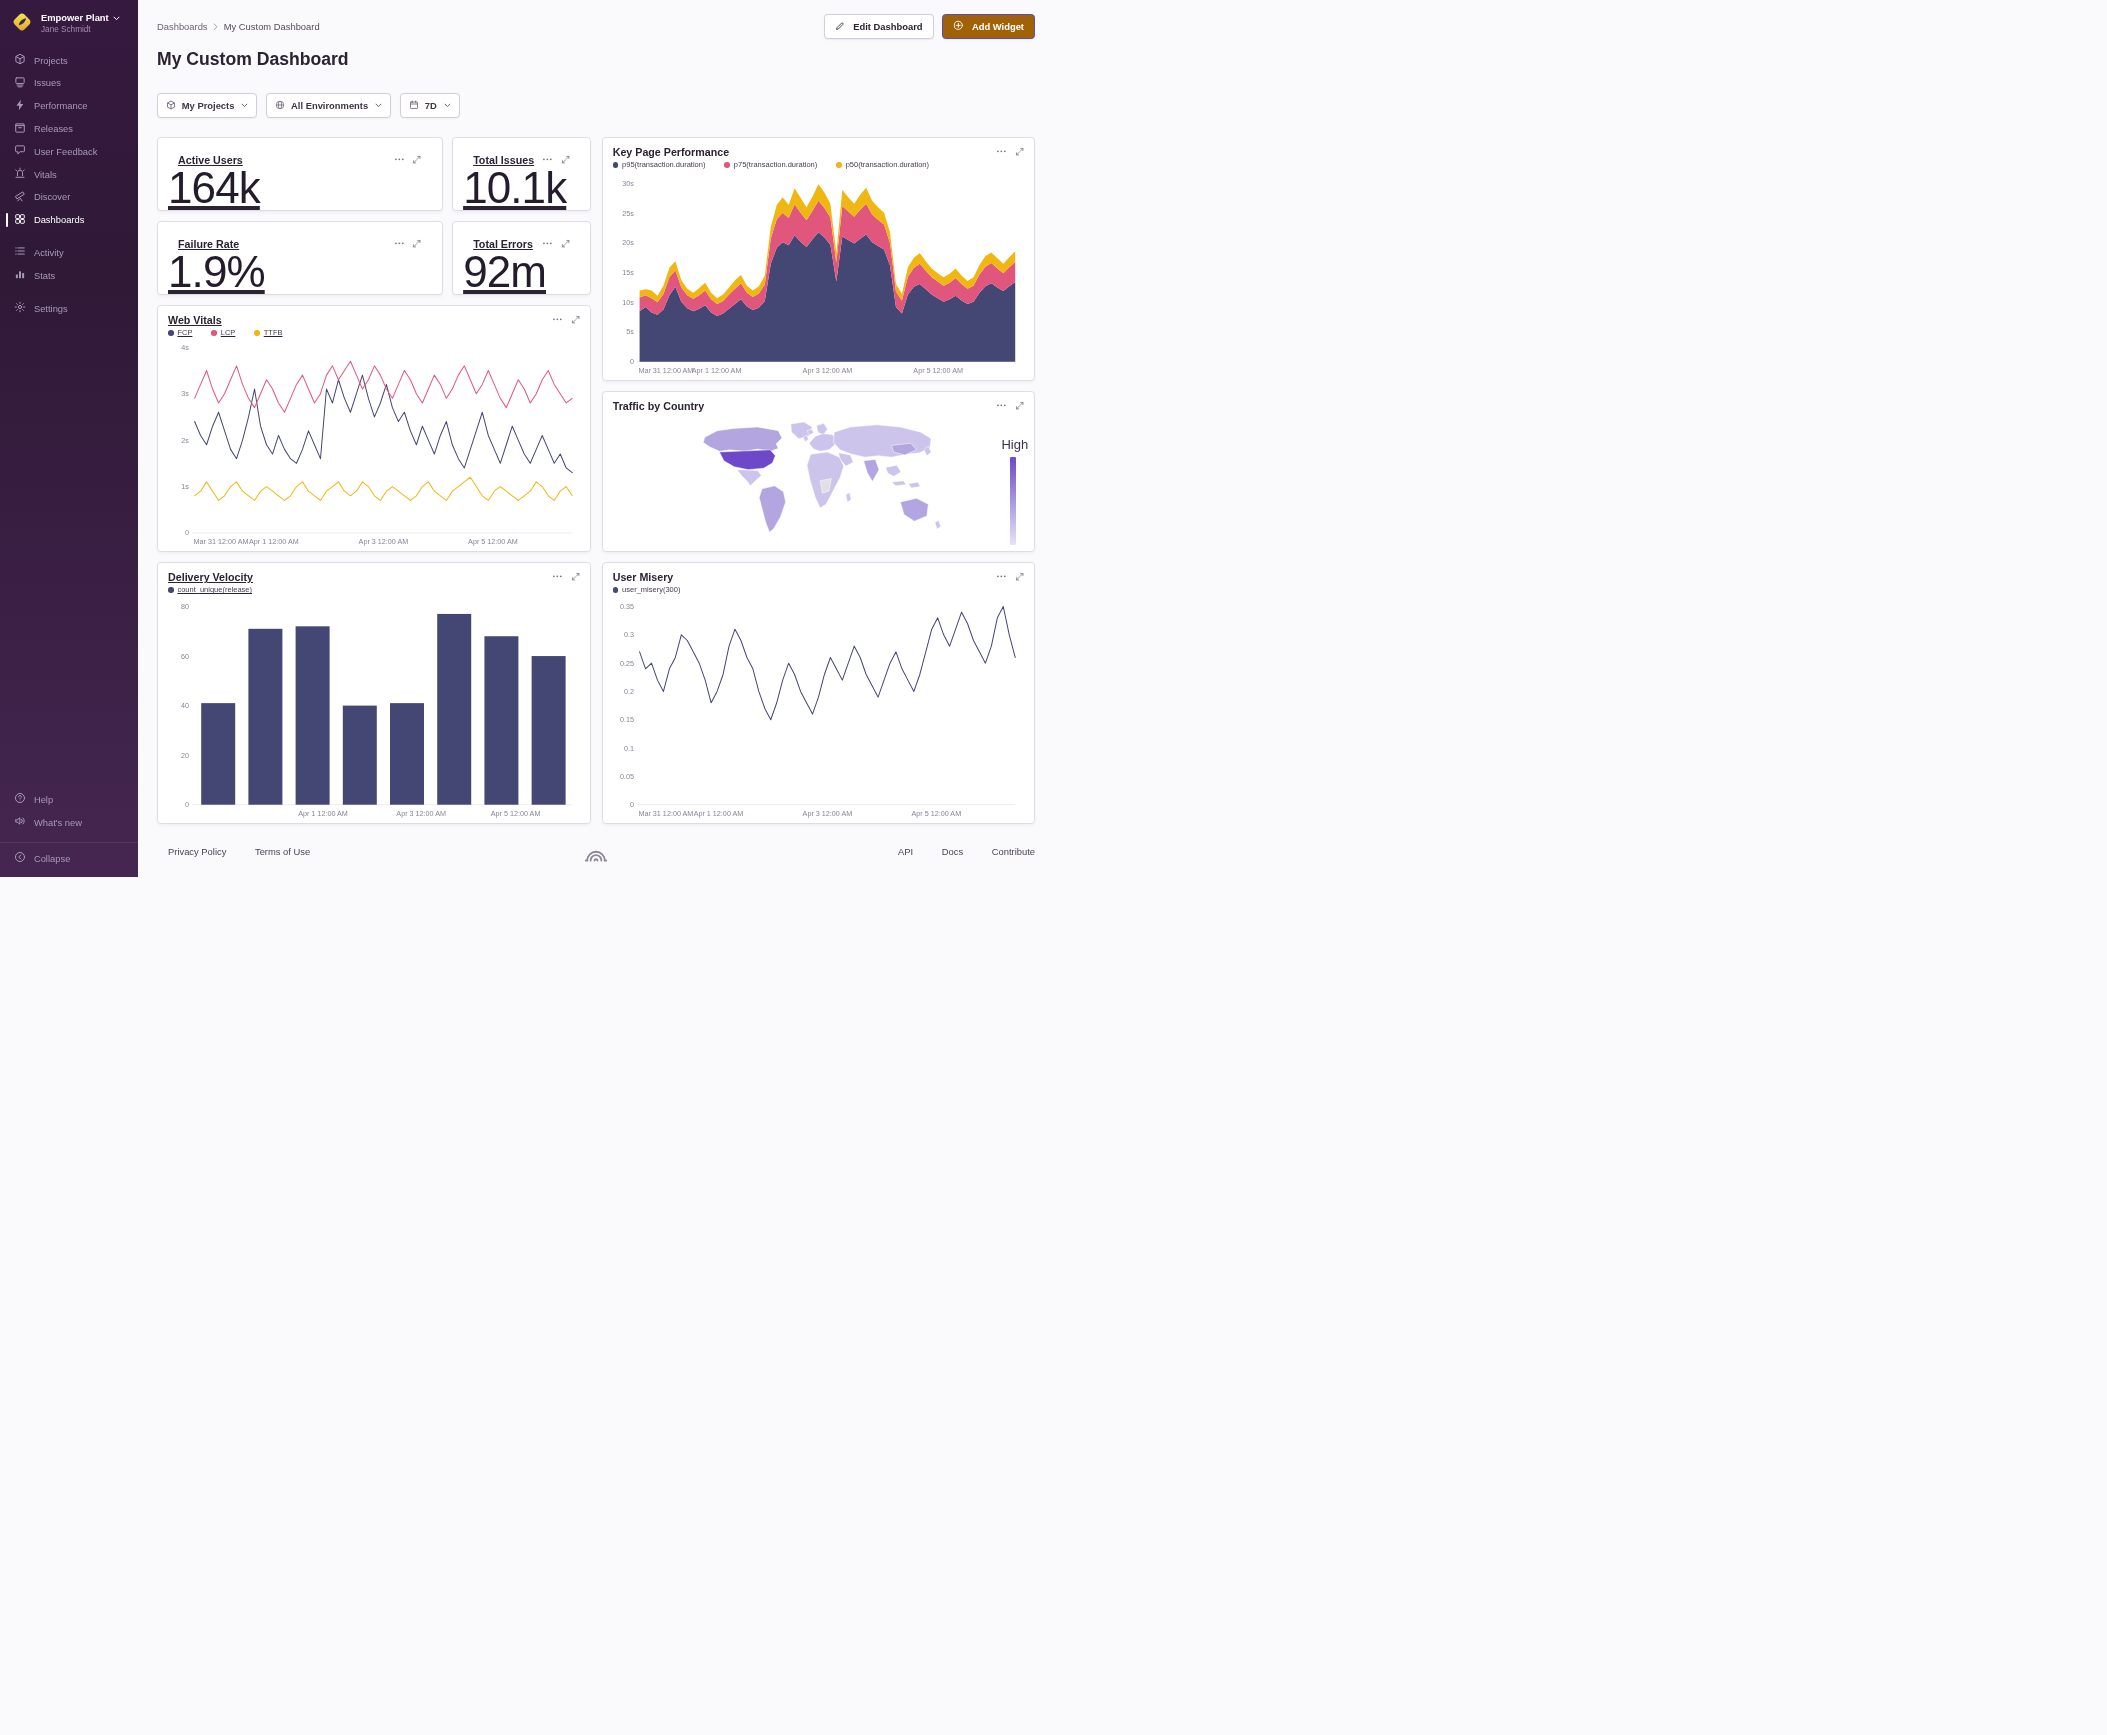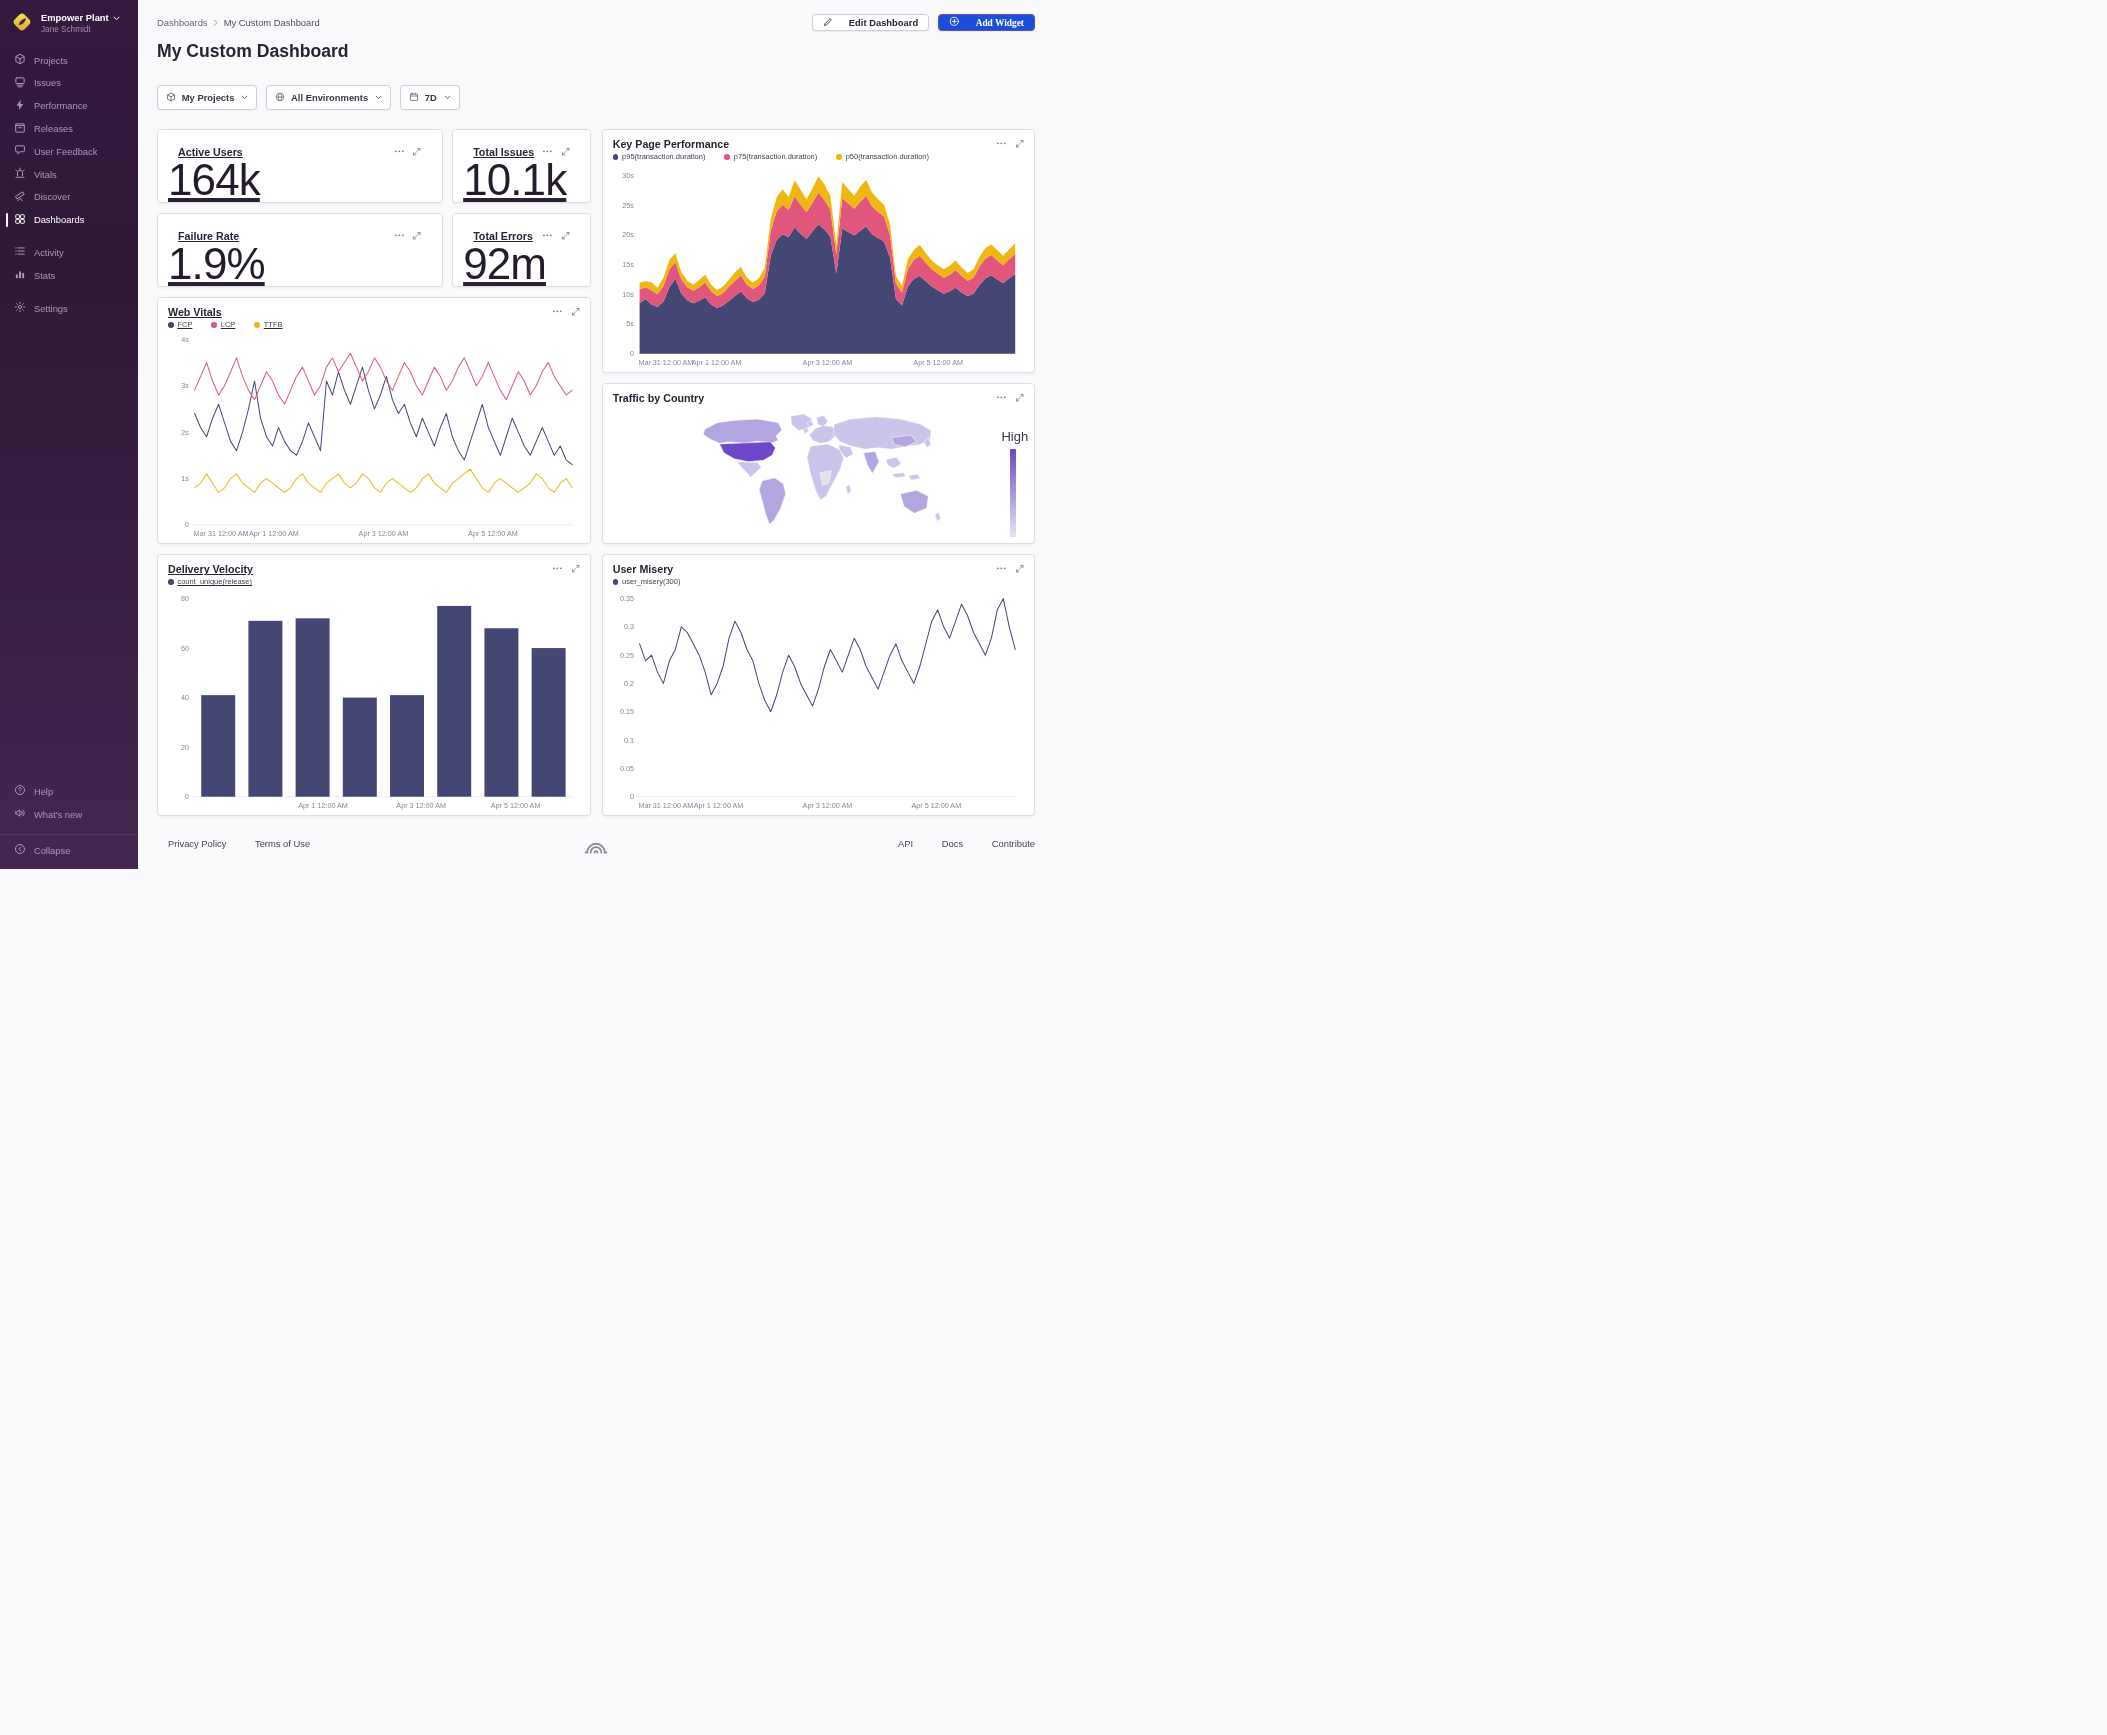--- a/index.html
+++ b/index.html
@@ -22,24 +22,24 @@
   .sidebar-bottom .nav-item.collapse-item { margin-top:8.8px; border-top:0.6px solid rgba(255,255,255,.09); padding-top:8.2px; }
 
   
   .main { margin-left:138px; position:relative; padding-bottom:3.8px; }
   .topbar { display:flex; justify-content:space-between; align-items:center; padding:14px 19px 0 19px; }
   .breadcrumb { display:flex; align-items:center; gap:5.6px; font-size:9.4px; color:#6f6377; }
   .breadcrumb .crumb-link { cursor:pointer; }
   .breadcrumb .crumb-current { color:#564b60; }
   .crumb-sep { color:#a49cac; display:inline-flex; }
   .actions { display:flex; gap:8.8px; }
-  .btn { height:17px; display:inline-flex; align-items:center; gap:16px; padding:0 10px; border-radius:3.8px;
+  .btn { height:25px; display:inline-flex; align-items:center; gap:8px; padding:0 10px; border-radius:3.8px;
     font-size:9.4px; font-weight:700; cursor:pointer; border:0.6px solid #d2cdd9; background:#fff; color:#2b2233;
     box-shadow:0 0.6px 1.3px rgba(43,34,51,.07); }
-  .btn-primary { background:#1d4ed8; border-color:#584dbb; color:#fff;font-family:Liberation Serif, serif; }
+  .btn-primary { background:#a16207; border-color:#584dbb; color:#fff; }
   .page-title { font-size:17.6px; font-weight:700; color:#2b2233; padding:10px 19px 0; }
   .filters { display:flex; gap:8.8px; padding:22.6px 19px 0; }
   .filter { height:25px; background:#fff; border:0.6px solid #d2cdd9; border-radius:3.8px; display:inline-flex; align-items:center;
     gap:5.6px; padding:0 8.2px; font-size:9.4px; font-weight:700; color:#3e3446; cursor:pointer; box-shadow:0 0.6px 1.3px rgba(43,34,51,.05); }
   .filter .ficon { color:#6f6377; display:inline-flex; }
   .chev { color:#6f6377; display:inline-flex; margin-left:1.3px; }
 
   
   .grid { display:flex; gap:10.7px; padding:19px 19px 0; align-items:flex-start; }
   .col { display:flex; flex-direction:column; gap:10px; }

